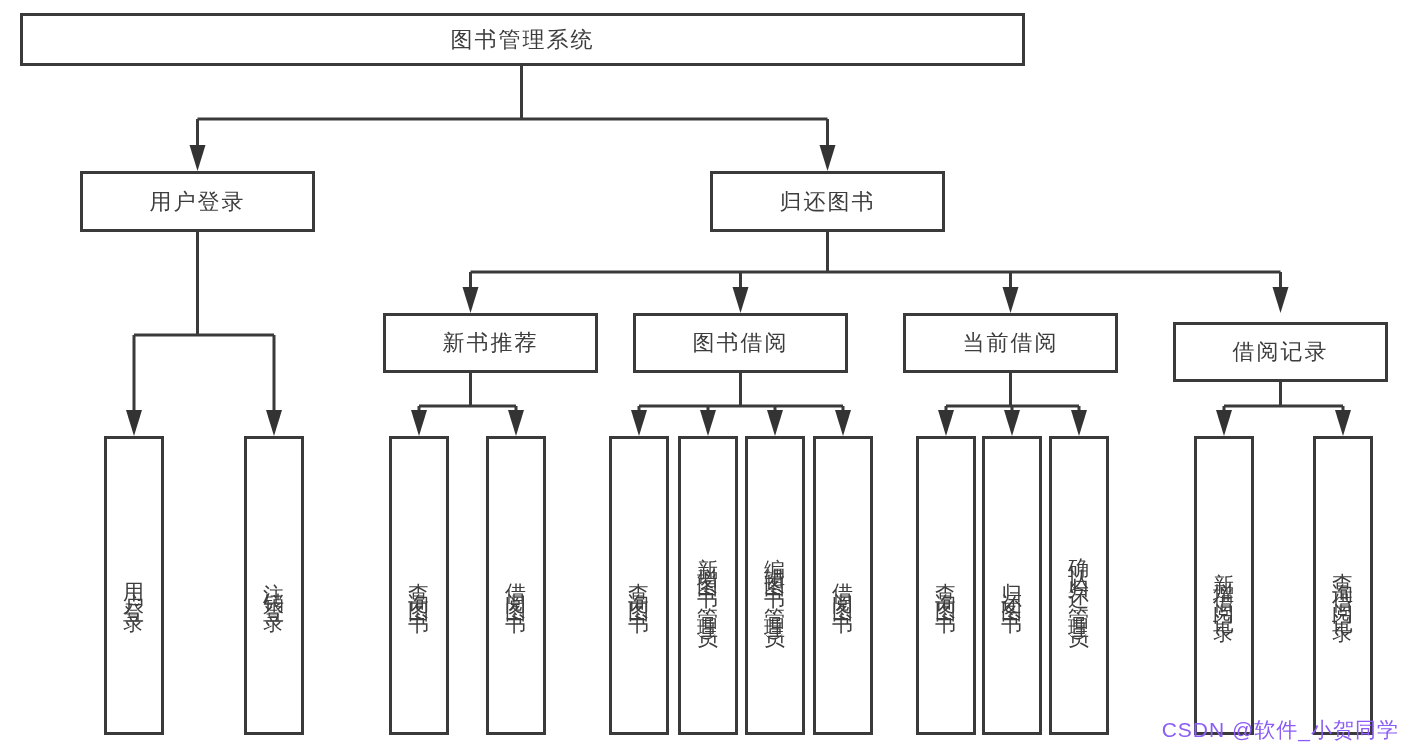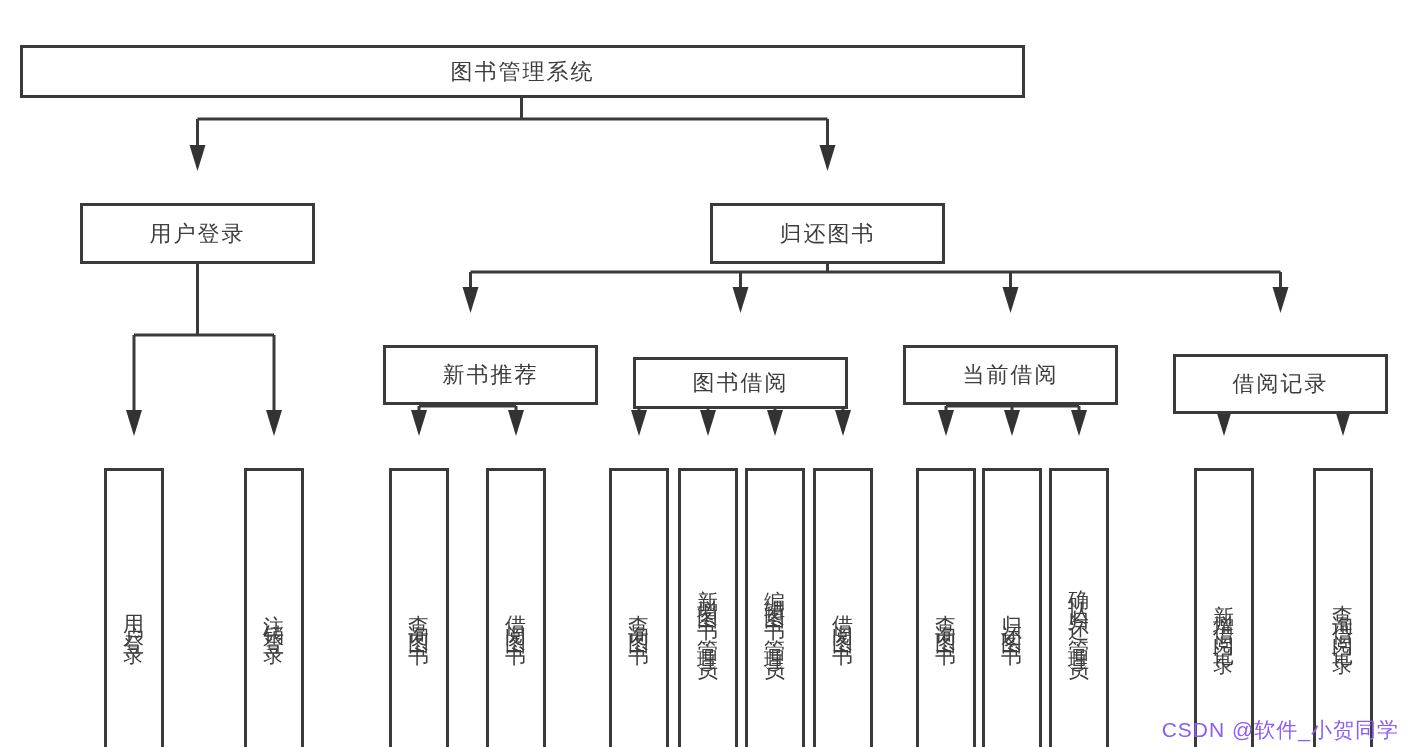--- a/index.html
+++ b/index.html
@@ -13,21 +13,20 @@
   #wires{position:absolute;left:0;top:0;width:1405px;height:747px;}
   .box{
     position:absolute;
     box-sizing:border-box;
     background:#ffffff;
     border:3px solid #3a3a3a;
     display:flex;
     align-items:center;
     justify-content:center;
     color:#3d3d3d;
-    margin-top:32px;
   }
   .hlabel{
     font-size:22px;
     letter-spacing:2px;
     white-space:nowrap;
     color:#3d3d3d;
   }
   .vlabel{
     writing-mode:vertical-rl;
     text-orientation:mixed;
@@ -112,21 +111,21 @@
   <div class="box" style="left:80px;top:171px;width:235px;height:61px">
     <span class="hlabel">用户登录</span>
   </div>
   <div class="box" style="left:710px;top:171px;width:235px;height:61px">
     <span class="hlabel">归还图书</span>
   </div>
 
   <div class="box" style="left:383px;top:313px;width:215px;height:60px">
     <span class="hlabel">新书推荐</span>
   </div>
-  <div class="box" style="left:633px;top:325px;width:215px;height:52px">
+  <div class="box" style="left:633px;top:313px;width:215px;height:60px">
     <span class="hlabel">图书借阅</span>
   </div>
   <div class="box" style="left:903px;top:313px;width:215px;height:60px">
     <span class="hlabel">当前借阅</span>
   </div>
   <div class="box" style="left:1173px;top:322px;width:215px;height:60px">
     <span class="hlabel">借阅记录</span>
   </div>
 
   <div class="box" style="left:104px;top:436px;width:60px;height:299px">

